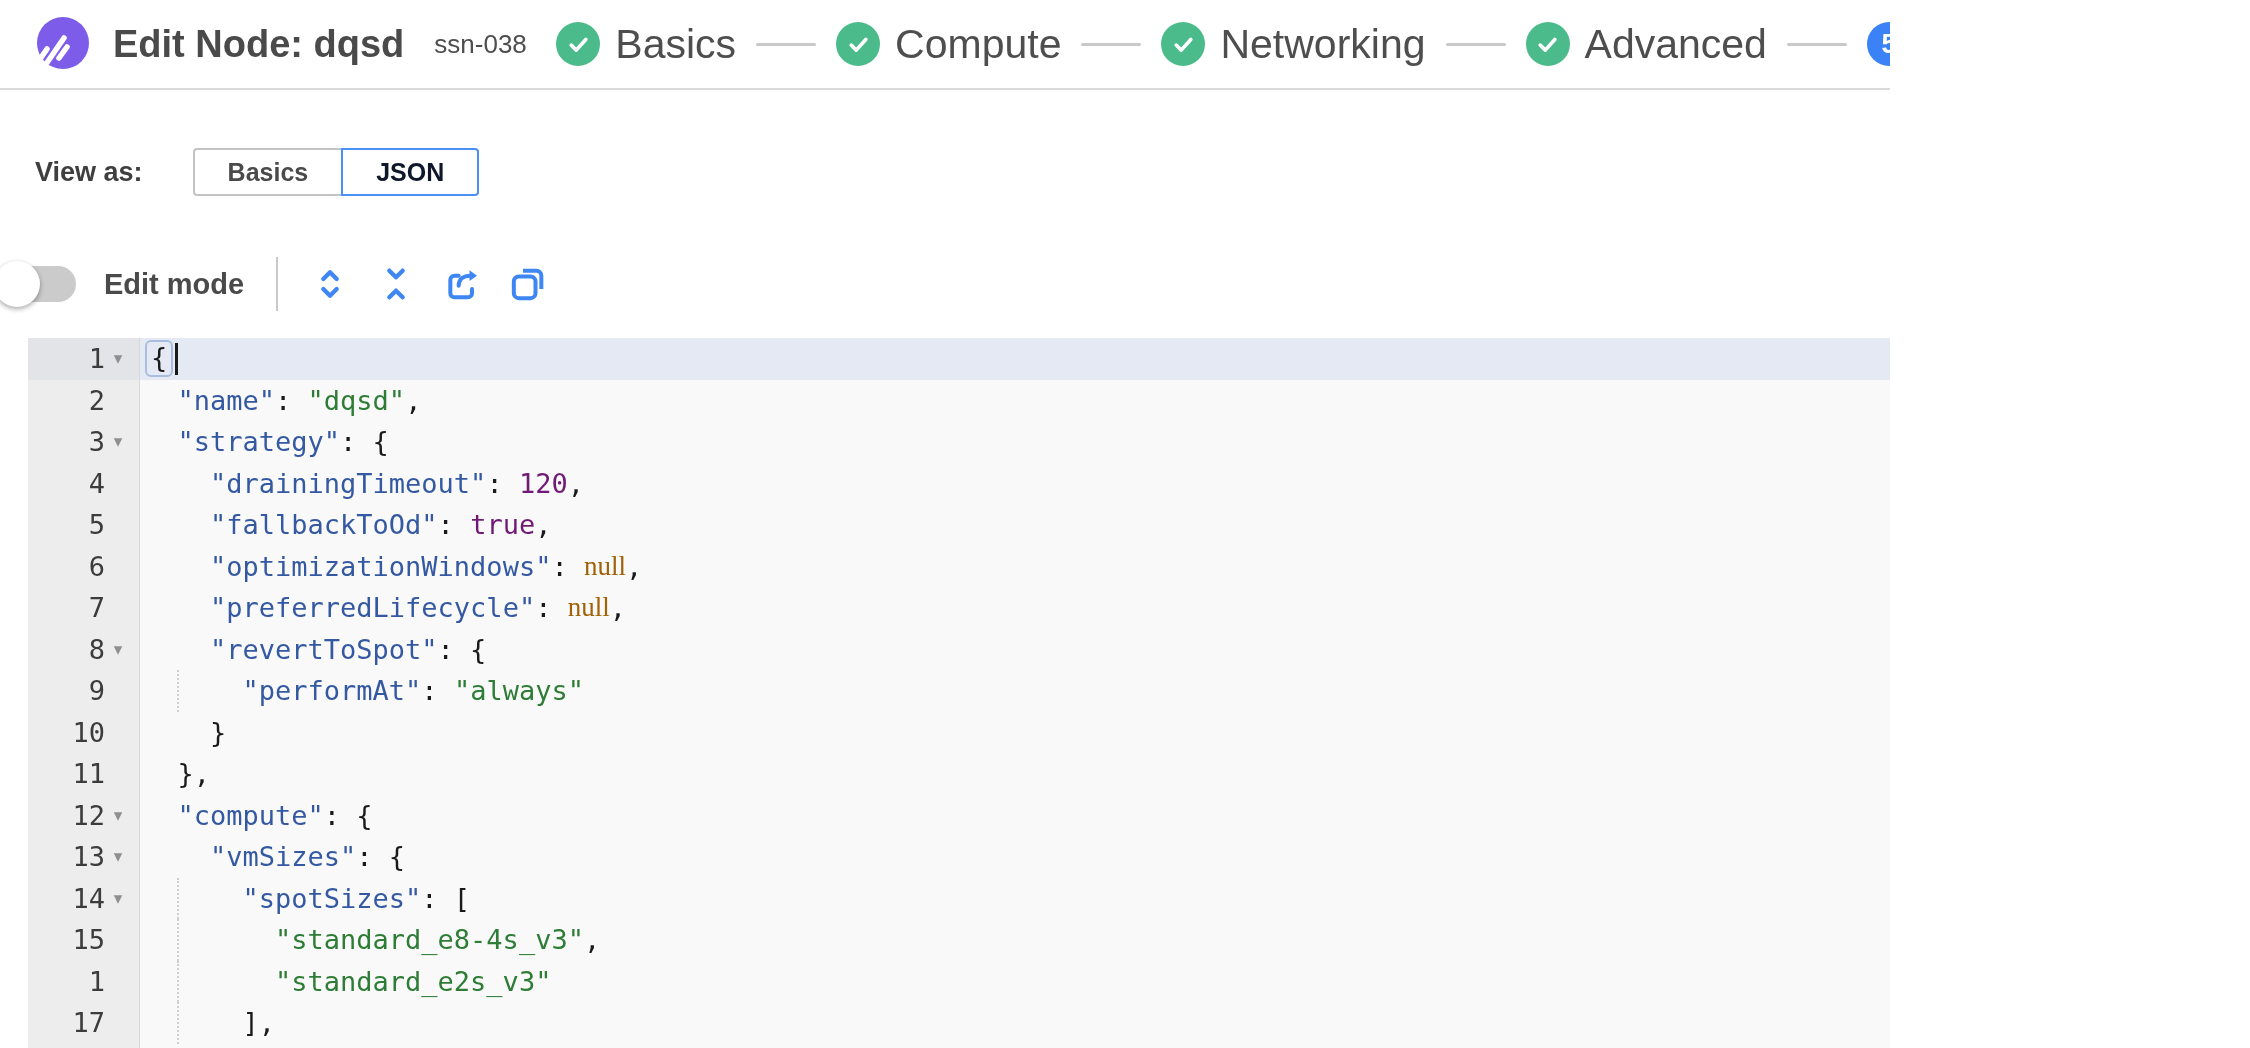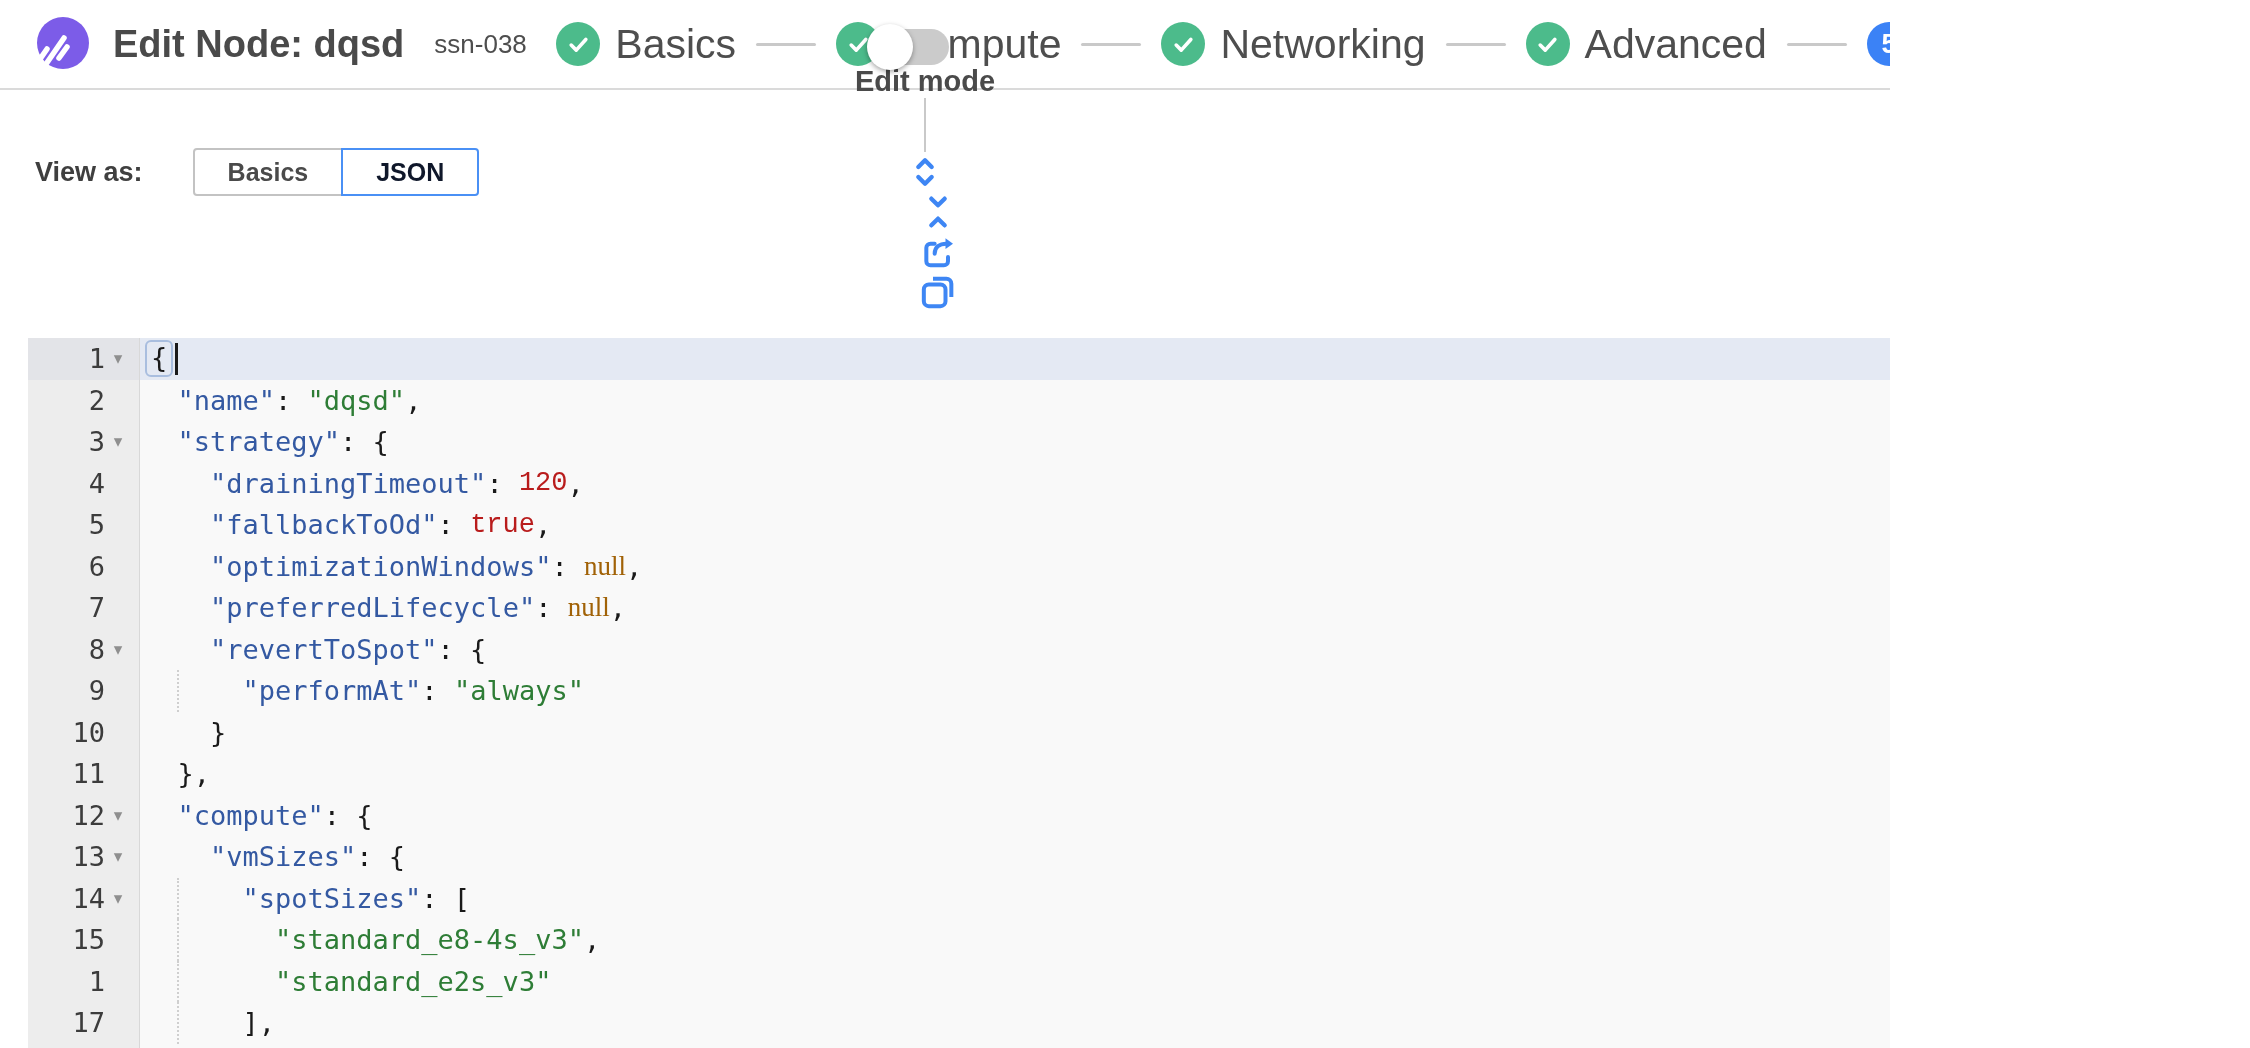--- a/index.html
+++ b/index.html
@@ -27,22 +27,22 @@
   .viewas-label{font-size:27px;font-weight:bold;color:#3f3f3f;margin-right:50px;}
   .seg-group{display:flex;}
   .seg-btn{height:48px;padding:0 33px;display:flex;align-items:center;background:#fff;
            border:2px solid #c3c3c3;color:#4a4a4a;font-size:25px;font-weight:bold;
            box-sizing:border-box;cursor:pointer;}
   .seg-btn.first{border-radius:4px 0 0 4px;}
   .seg-btn.selected{border:2px solid #4a90f5;color:#0f172a;border-radius:0 4px 4px 0;
                     margin-left:-2px;position:relative;z-index:2;}
 
   
-  .toolbar{display:flex;align-items:center;justify-content:flex-end;height:56px;
-           margin:60px 40px 0 0;flex-direction:column;}
+  .toolbar{display:flex;align-items:center;height:56px;
+           margin:60px 40px 0 0;}
   .toggle{width:76px;height:36px;border-radius:18px;background:#cbcbcb;position:relative;
           flex:none;margin-right:28px;cursor:pointer;}
   .knob{width:46px;height:46px;border-radius:50%;background:#fff;position:absolute;
         left:-6px;top:-5px;box-shadow:0 2px 5px rgba(0,0,0,.35);}
   .editmode-label{font-size:29px;font-weight:600;color:#4a4a4a;white-space:nowrap;}
   .tdivider{width:2px;height:54px;background:#c9c9c9;margin:0 32px;flex:none;}
   .tool-icon{width:40px;height:40px;flex:none;margin-left:26px;cursor:pointer;}
   .tool-icon:first-of-type{margin-left:0;}
 
   
@@ -56,21 +56,21 @@
   .fold{width:26px;text-align:center;font-size:17px;color:#8f8f8f;flex:none;}
   .code{flex:1;position:relative;}
   .code-line{height:41.5px;display:flex;align-items:center;position:relative;
              padding-left:5px;font-family:"DejaVu Sans Mono",monospace;font-size:27px;
              color:#1a1a1a;white-space:pre;}
   .code-line.active{background:#e4e9f3;}
   .guide{position:absolute;left:37px;top:0;bottom:0;border-left:2px dotted #cfcfcf;}
   .cursor{display:inline-block;width:3px;height:32px;background:#1a1a1a;margin-left:2px;flex:none;}
   .tk-key{color:#3459a2;}
   .tk-str{color:#2e7d36;}
-  .tk-num{color:#b91c1c;font-family:Liberation Mono, monospace;}
+  .tk-num{color:#701a75;}
   .tk-pln{color:#a16207;font-family:Liberation Serif, serif;}
   .tk-pun{color:#1a1a1a;}
   .tk-brm{color:#1a1a1a;border:2px solid #a9bedf;border-radius:6px;padding:0 4px 2px 4px;}
 </style>
 </head>
 <body>
 
 <div class="page">
 
   <div class="header">

